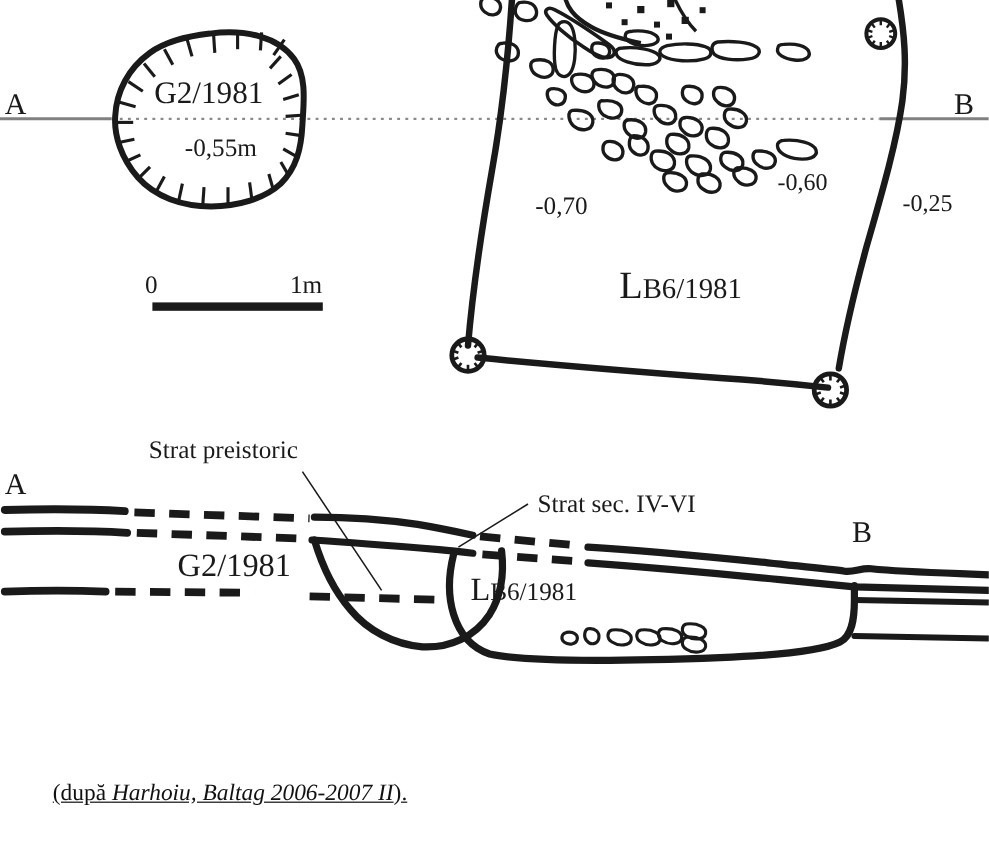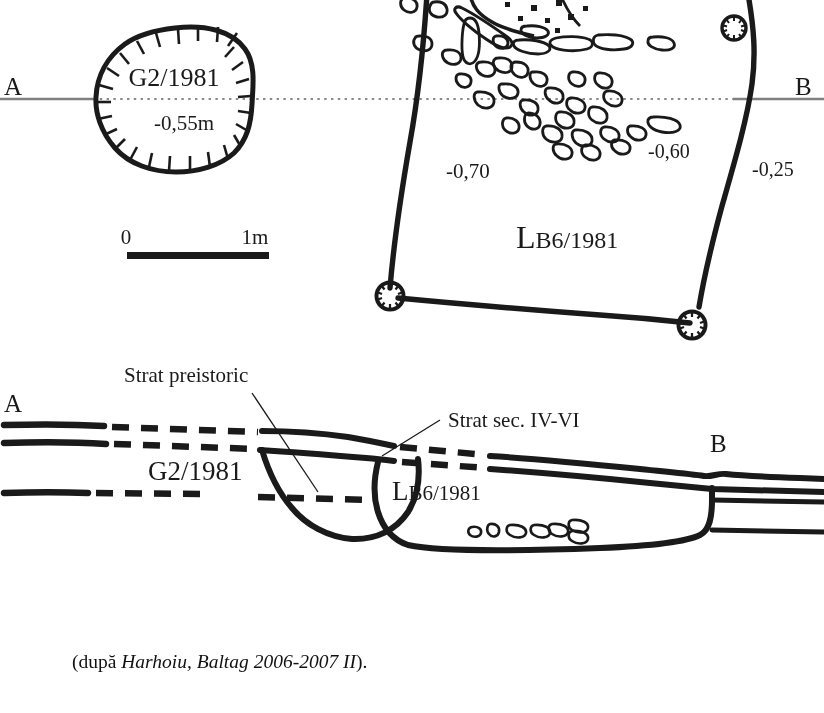--- a/index.html
+++ b/index.html
@@ -45,21 +45,21 @@
     position: absolute;
     left: 0;
     top: 648px;
     width: 824px;
     font-size: 19.5px;
     line-height: 1.42;
     color: #111111;
     font-family: "Liberation Serif", "DejaVu Serif", serif;
   }
   #caption .cap-line1 { padding-left: 36px; text-indent: 0; }
-  #caption .cap-line2 { padding-left: 72px; }
+  #caption .cap-line2 { padding-left: 44px; text-decoration: underline; }
   .cap-b  { font-weight: bold; }
   .cap-i  { font-style: italic; }
 </style>
 </head>
 <body>
 
 <div id="plate">
 <svg width="824" height="713" viewBox="0 0 824 713" xmlns="http://www.w3.org/2000/svg">
 
   <g>

